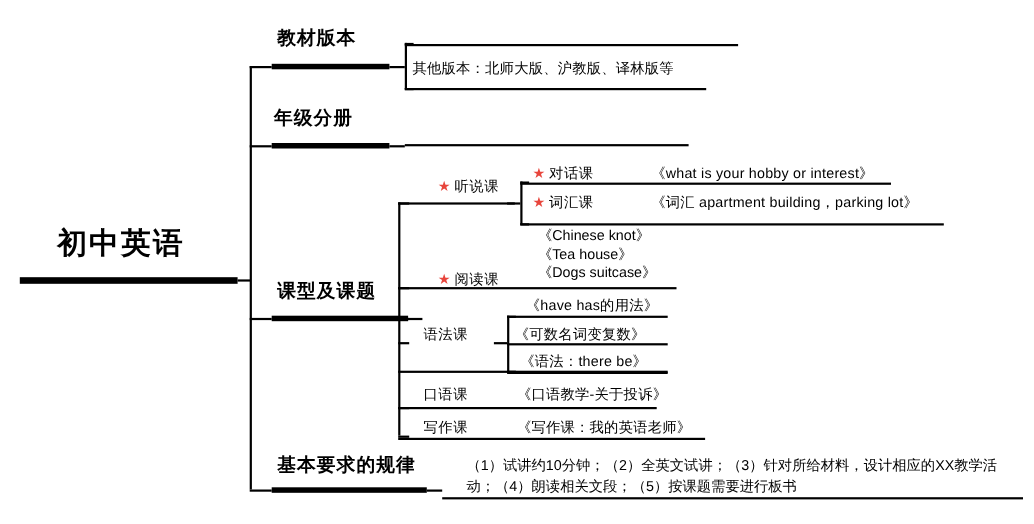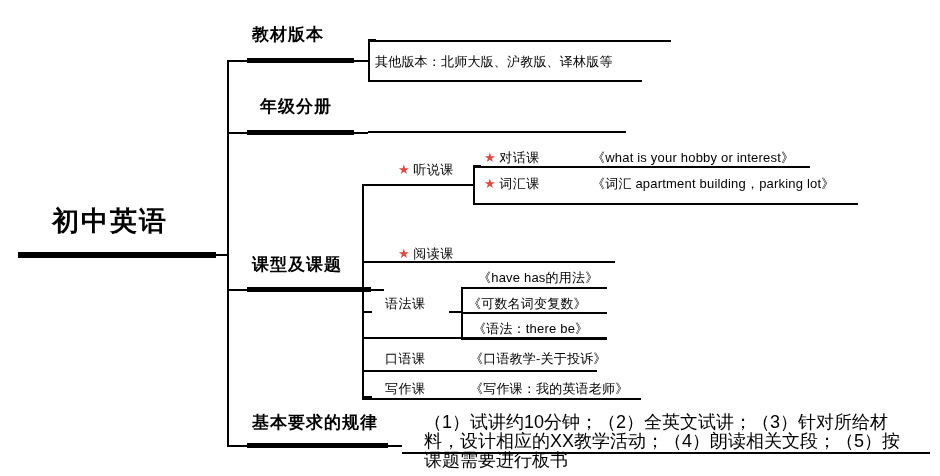--- a/index.html
+++ b/index.html
@@ -59,21 +59,21 @@
     letter-spacing: .2px;
     white-space: nowrap;
   }
   .leaf-multi {
     font-size: 13px;
     line-height: 17px;
     white-space: pre-line;
     text-align: left;
   }
   .leaf-wrap2 {
-    font-size: 18px;
+    font-size: 13px;
     line-height: 19px;
     white-space: normal;
     text-align: left;
   }
 
   .star {
     color: #E8453C;
     font-size: 13px;
     margin-right: 3px;
     line-height: 1;
@@ -106,21 +106,21 @@
   <div class="ln" style="left:368px; top:39px; width:8px; height:1.6px;"></div>
   <div class="uline" style="left:368px; top:40px; width:303px;"></div>
 
   <div class="ln" style="left:368px; top:80px; width:8px; height:1.6px;"></div>
   <div class="node-label leaf-text" style="left:375px; top:56px;font-family:Liberation Mono, monospace;">
     <span>其他版本：北师大版、沪教版、译林版等</span>
   </div>
   <div class="uline" style="left:368px; top:80px; width:274px;"></div>
 
   <div class="ln" style="left:227px; top:132px; width:20px; height:1.6px;"></div>
-  <div class="node-label l1-text" style="left:260px; top:99px;font-family:Liberation Mono, monospace;">年级分册</div>
+  <div class="node-label l1-text" style="left:249px; top:99px;">年级分册</div>
   <div class="bar" style="left:247px; top:130px; width:107px; height:5px;"></div>
   <div class="ln" style="left:354px; top:132px; width:14px; height:1.6px;"></div>
 
   <div class="uline" style="left:368px; top:131px; width:258px;"></div>
 
   <div class="ln" style="left:227px; top:289px; width:20px; height:1.6px;"></div>
   <div class="node-label l1-text" style="left:252px; top:256px;">课型及课题</div>
   <div class="bar" style="left:247px; top:287px; width:124px; height:5px;"></div>
   <div class="ln" style="left:371px; top:289px; width:13px; height:1.6px;"></div>
 
@@ -147,20 +147,23 @@
   <div class="node-label l2-text" style="left:484px; top:177px;">
     <span class="star">★</span><span>词汇课</span>
   </div>
   <div class="node-label leaf-text" style="left:592px; top:177px;">《词汇 apartment building，parking lot》</div>
   <div class="uline" style="left:473px; top:203px; width:385px;"></div>
 
   <div class="ln" style="left:362px; top:261px; width:10px; height:1.6px;"></div>
   <div class="node-label l2-text" style="left:398px; top:247px;">
     <span class="star">★</span><span>阅读课</span>
   </div>
+  <div class="node-label leaf-multi" style="left:489px; top:205px;">《Chinese knot》
+《Tea house》
+《Dogs suitcase》</div>
   <div class="uline" style="left:362px; top:261px; width:253px;"></div>
 
   <div class="ln" style="left:362px; top:311px; width:10px; height:1.6px;"></div>
   <div class="node-label l2-text" style="left:385px; top:297px;">
     <span>语法课</span>
   </div>
   <div class="uline" style="left:362px; top:337px; width:245px;"></div>
 
   <div class="ln" style="left:449px; top:311px; width:12px; height:1.6px;"></div>
   <div class="ln" style="left:461px; top:287px; width:1.6px; height:51px;"></div>

